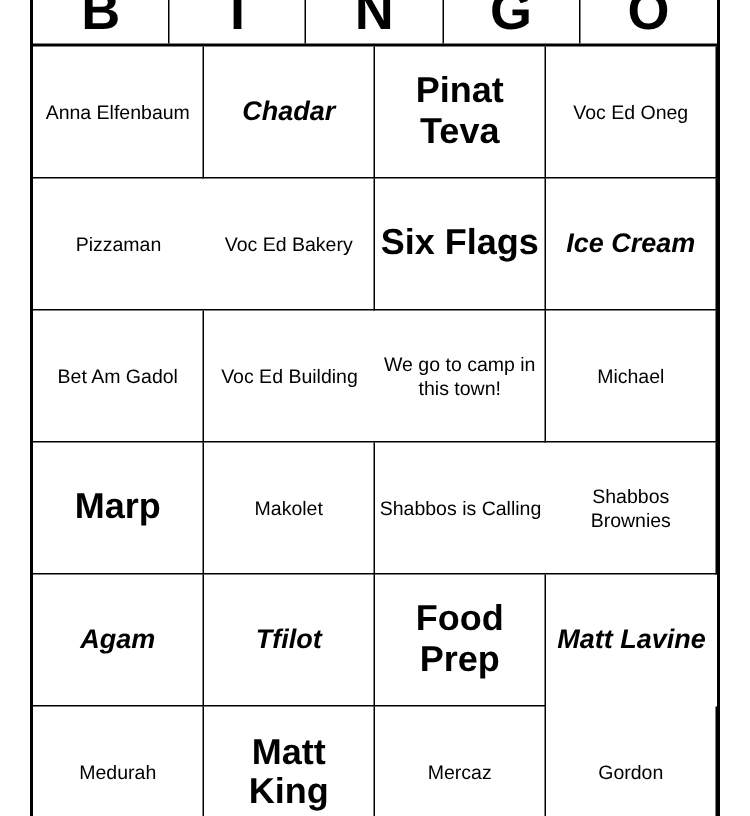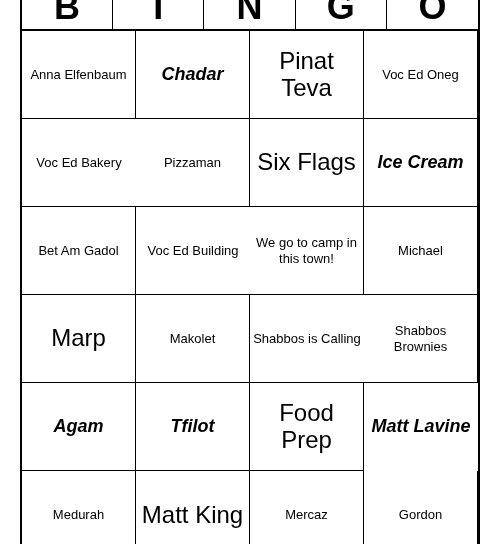--- a/index.html
+++ b/index.html
@@ -52,21 +52,21 @@
     }
     .bingo-grid .bingo-cell:nth-last-child(-n+5) {
       border-bottom: none;
     }
     .cell-text {
       font-size: 13px;
       font-weight: normal;
     }
     .cell-text-lg {
       font-size: 24px;
-      font-weight: normal;
+      font-weight: bold;
       line-height: 1.1;
     }
     .cell-text-md {
       font-size: 18px;
       font-weight: bold;
       line-height: 1.1;
       font-style: italic;
     }
   </style>
 </head>
@@ -87,24 +87,24 @@
       <div class="bingo-cell">
         <span class="cell-text-md">Chadar</span>
       </div>
       <div class="bingo-cell">
         <span class="cell-text-lg">Pinat Teva</span>
       </div>
       <div class="bingo-cell">
         <span class="cell-text">Voc Ed Oneg</span>
       </div>
       <div class="bingo-cell">
-        <span class="cell-text">Voc Ed Bakery</span>
+        <span class="cell-text">Pizzaman</span>
       </div>
       <div class="bingo-cell">
-        <span class="cell-text">Pizzaman</span>
+        <span class="cell-text">Voc Ed Bakery</span>
       </div>
       <div class="bingo-cell">
         <span class="cell-text-lg">Six Flags</span>
       </div>
       <div class="bingo-cell">
         <span class="cell-text-md">Ice Cream</span>
       </div>
       <div class="bingo-cell">
         <span class="cell-text">Bet Am Gadol</span>
       </div>

